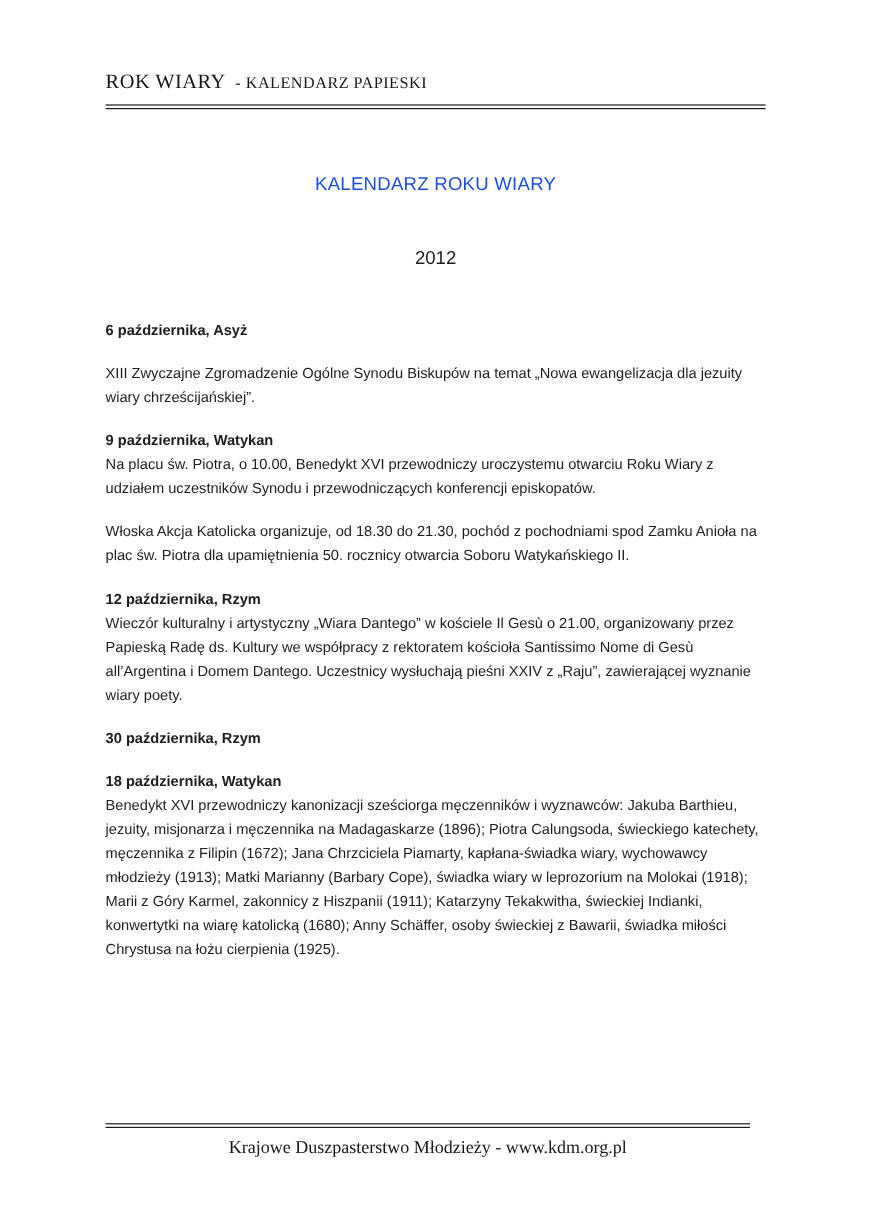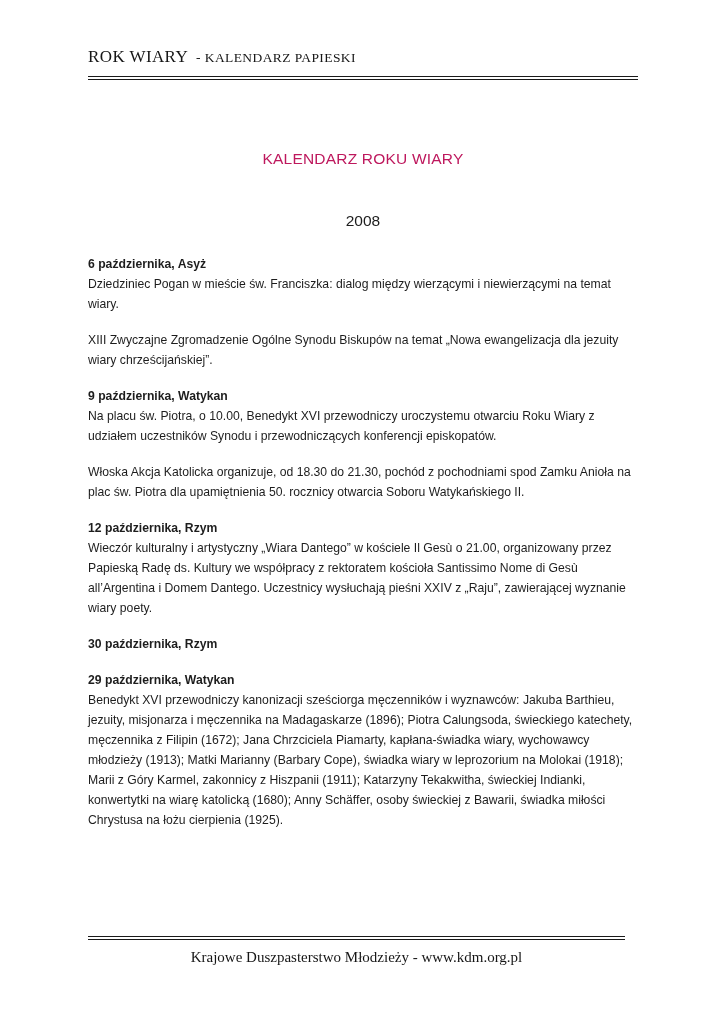--- a/index.html
+++ b/index.html
@@ -14,21 +14,21 @@
     width: 725px;
     height: 1024px;
     background: #ffffff;
     box-sizing: border-box;
     overflow: hidden;
   }
   .content {
     position: absolute;
     left: 88px;
     right: 87px;
-    top: 5px;
+    top: 16px;
   }
   
   .page-header {
     margin-top: 42px;
   }
   .header-line {
     font-family: "Liberation Serif", serif;
     color: #161616;
     white-space: nowrap;
   }
@@ -44,37 +44,37 @@
   .double-rule {
     height: 2px;
     border-top: 1px solid #1a1a1a;
     border-bottom: 1px solid #1a1a1a;
   }
   .page-header .double-rule {
     margin-top: 9px;
   }
   
   .doc-title {
-    margin: 70px 0 0 0;
+    margin: 54px 0 0 0;
     text-align: center;
     font-size: 15.5px;
     font-weight: 400;
     letter-spacing: 0.2px;
-    color: #be185d;
+    color: #1d4ed8;
   }
   .doc-year {
     margin: 44px 0 0 0;
     text-align: center;
     font-size: 15.5px;
     font-weight: 400;
     color: #1d1d1d;
   }
   
   .entries {
-    margin-top: 24px;
+    margin-top: 40px;
     font-size: 12.2px;
     line-height: 20px;
   }
   .entry {
     margin: 0 0 16px 0;
   }
   .entry p {
     margin: 0;
   }
   .entry-heading {
@@ -103,27 +103,26 @@
 
     <header class="page-header">
       <div class="header-line">
         <span class="ht-main">ROK WIARY</span>
         <span class="ht-sub">- KALENDARZ PAPIESKI</span>
       </div>
       <div class="double-rule"></div>
     </header>
 
     <h1 class="doc-title">KALENDARZ ROKU WIARY</h1>
-    <h2 class="doc-year">2008</h2>
+    <h2 class="doc-year">2012</h2>
 
     <section class="entries">
 
       <article class="entry">
         <p class="entry-heading">6 października, Asyż</p>
-        <p class="entry-text">Dziedziniec Pogan w mieście św. Franciszka: dialog między wierzącymi i niewierzącymi na temat wiary.</p>
       </article>
 
       <article class="entry">
         <p class="entry-text">XIII Zwyczajne Zgromadzenie Ogólne Synodu Biskupów na temat „Nowa ewangelizacja dla jezuity wiary chrześcijańskiej”.</p>
       </article>
 
       <article class="entry">
         <p class="entry-heading">9 października, Watykan</p>
         <p class="entry-text">Na placu św. Piotra, o 10.00, Benedykt XVI przewodniczy uroczystemu otwarciu Roku Wiary z udziałem uczestników Synodu i przewodniczących konferencji episkopatów.</p>
       </article>
@@ -135,21 +134,21 @@
       <article class="entry">
         <p class="entry-heading">12 października, Rzym</p>
         <p class="entry-text">Wieczór kulturalny i artystyczny „Wiara Dantego” w kościele Il Gesù o 21.00, organizowany przez Papieską Radę ds. Kultury we współpracy z rektoratem kościoła Santissimo Nome di Gesù all’Argentina i Domem Dantego. Uczestnicy wysłuchają pieśni XXIV z „Raju”, zawierającej wyznanie wiary poety.</p>
       </article>
 
       <article class="entry">
         <p class="entry-heading">30 października, Rzym</p>
       </article>
 
       <article class="entry">
-        <p class="entry-heading">29 października, Watykan</p>
+        <p class="entry-heading">18 października, Watykan</p>
         <p class="entry-text">Benedykt XVI przewodniczy kanonizacji sześciorga męczenników i wyznawców: Jakuba Barthieu, jezuity, misjonarza i męczennika na Madagaskarze (1896); Piotra Calungsoda, świeckiego katechety, męczennika z Filipin (1672); Jana Chrzciciela Piamarty, kapłana-świadka wiary, wychowawcy młodzieży (1913); Matki Marianny (Barbary Cope), świadka wiary w leprozorium na Molokai (1918); Marii z Góry Karmel, zakonnicy z Hiszpanii (1911); Katarzyny Tekakwitha, świeckiej Indianki, konwertytki na wiarę katolicką (1680); Anny Schäffer, osoby świeckiej z Bawarii, świadka miłości Chrystusa na łożu cierpienia (1925).</p>
       </article>
 
     </section>
   </div>
 
   <footer class="page-footer">
     <div class="double-rule"></div>
     <div class="footer-text">Krajowe Duszpasterstwo Młodzieży - www.kdm.org.pl</div>
   </footer>

